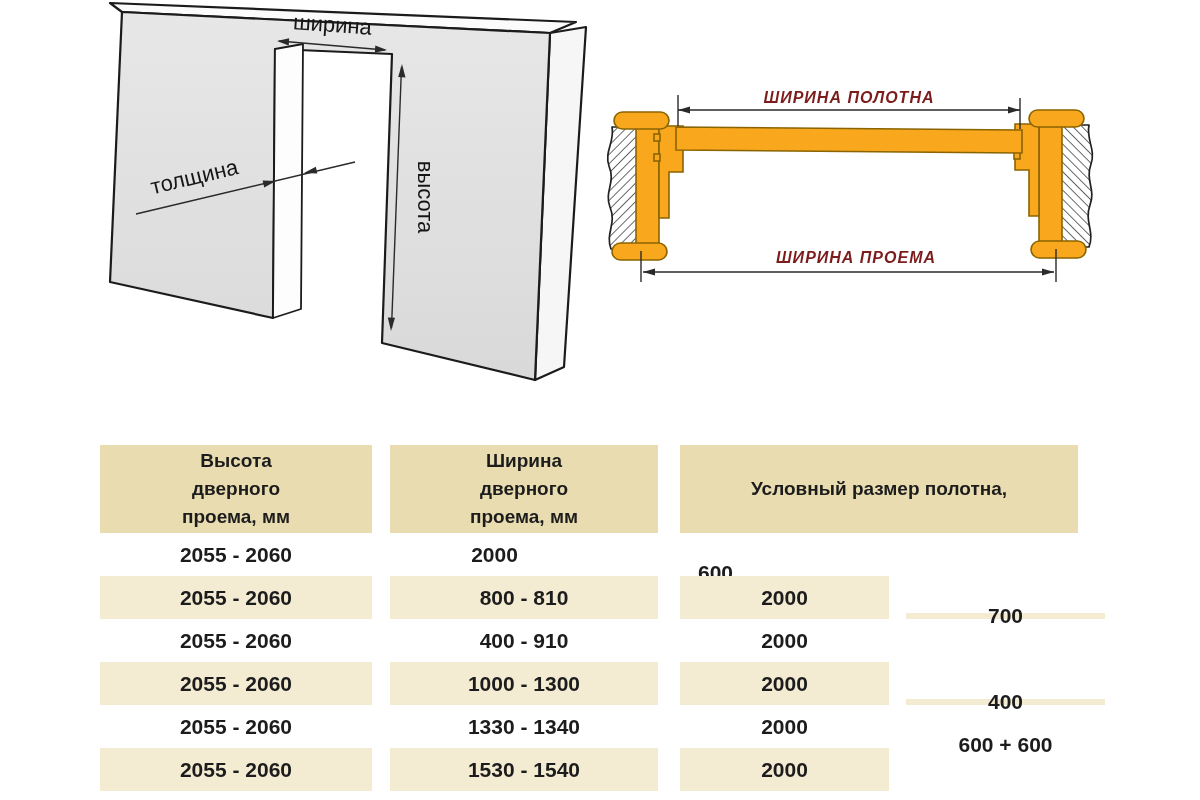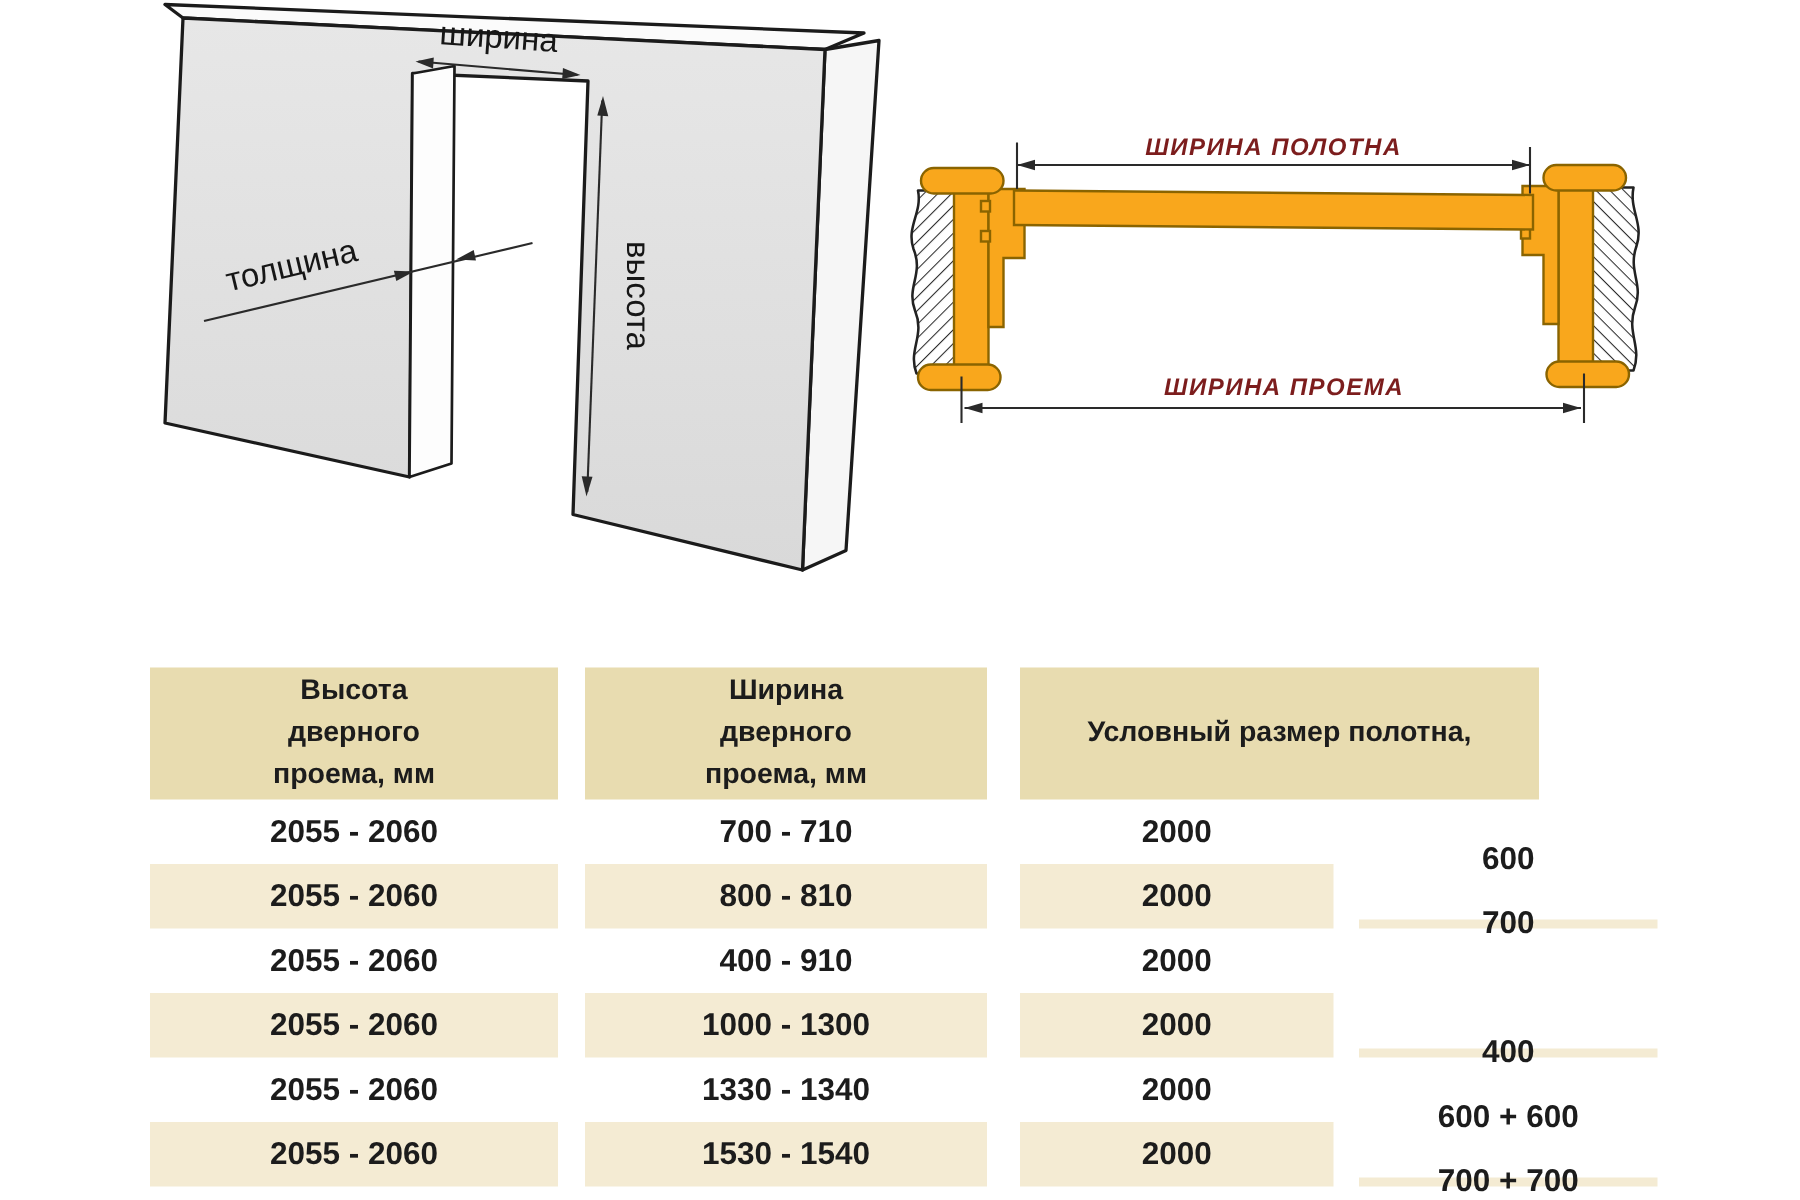--- a/index.html
+++ b/index.html
@@ -18,21 +18,21 @@
 
   
   .size-table{position:absolute;left:100px;top:445px;width:1005px;color:#1c1c1c;}
   .thead{display:flex;height:88px;}
   .trow{display:flex;height:43px;margin-top:0;}
   .trow:first-of-type{margin-top:4px;}
   .hcell{display:flex;flex-direction:column;justify-content:center;text-align:center;
          background:var(--header-bg);font-weight:700;font-size:19px;line-height:28px;}
   .c1{width:272px;margin-right:18px;}
   .c2{width:268px;margin-right:22px;}
-  .h3{width:346px;align-items:center;}
+  .h3{width:398px;align-items:center;}
   .c3a{width:209px;margin-right:17px;}
   .c3b{width:199px;margin-top:37px;}
   .cell{display:flex;align-items:center;justify-content:center;
         font-weight:700;font-size:21px;background:transparent;text-align:right;}
   .trow.striped .cell{background:var(--stripe-bg);}
 </style>
 </head>
 <body>
 
 <div class="page">
@@ -141,21 +141,20 @@
         <span>дверного</span>
         <span>проема, мм</span>
       </div>
       <div class="hcell h3">
         <span>Условный размер полотна,</span>
       </div>
     </div>
 
     <div class="trow">
       <div class="cell c1">2055 - 2060</div>
-      <div class="cell c2">700 - 710</div>
       <div class="cell c3a">2000</div>
       <div class="cell c3b">600</div>
     </div>
     <div class="trow striped">
       <div class="cell c1">2055 - 2060</div>
       <div class="cell c2">800 - 810</div>
       <div class="cell c3a">2000</div>
       <div class="cell c3b">700</div>
     </div>
     <div class="trow">
@@ -172,16 +171,15 @@
     <div class="trow">
       <div class="cell c1">2055 - 2060</div>
       <div class="cell c2">1330 - 1340</div>
       <div class="cell c3a">2000</div>
       <div class="cell c3b">600 + 600</div>
     </div>
     <div class="trow striped">
       <div class="cell c1">2055 - 2060</div>
       <div class="cell c2">1530 - 1540</div>
       <div class="cell c3a">2000</div>
-      <div class="cell c3b">700 + 700</div>
     </div>
   </div>
 </div>
 
 </body></html>

